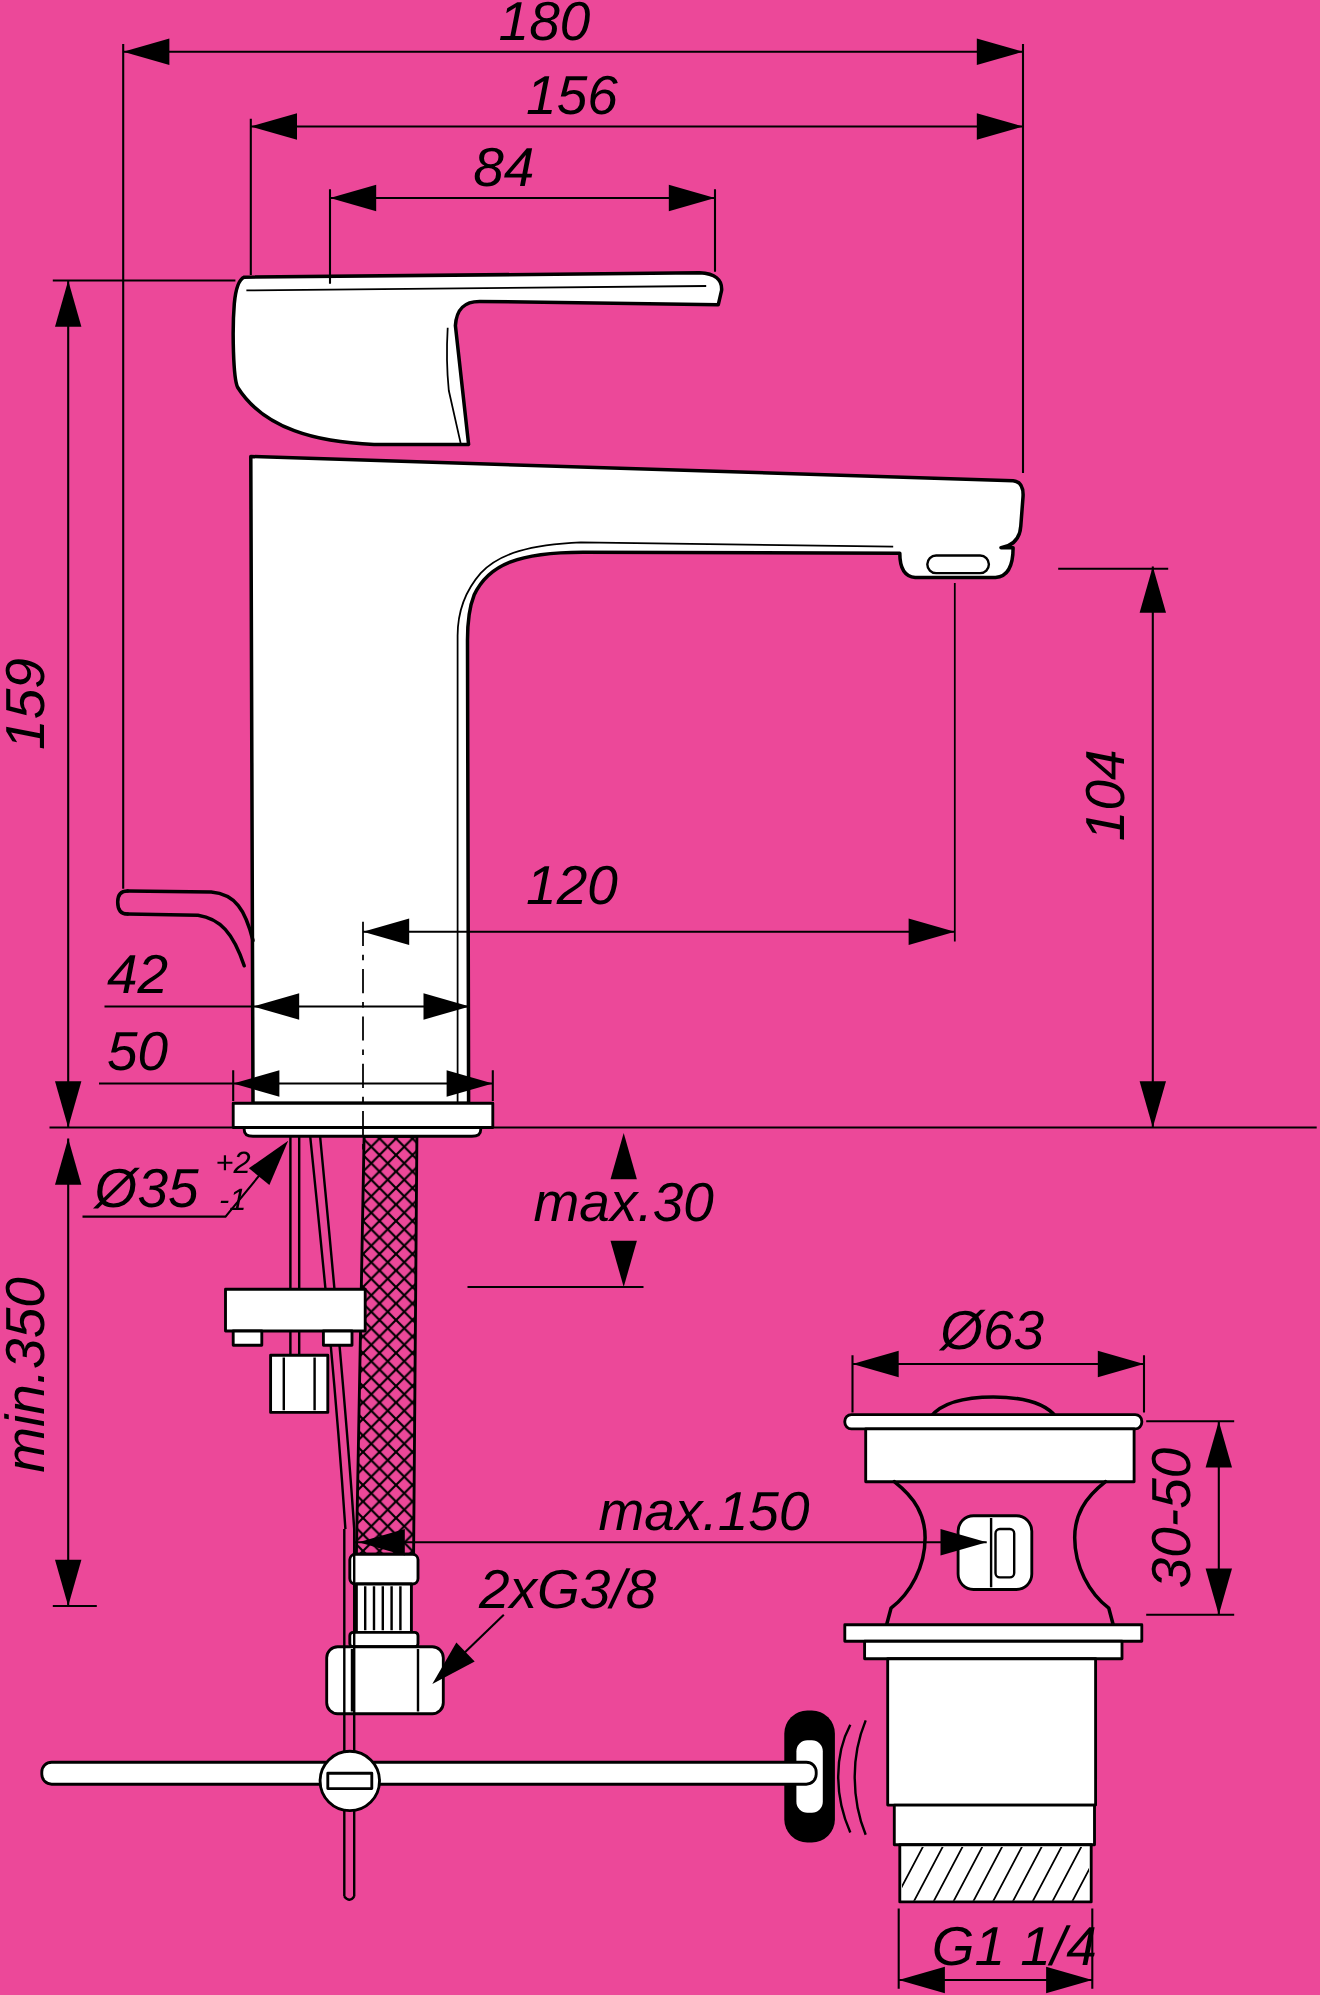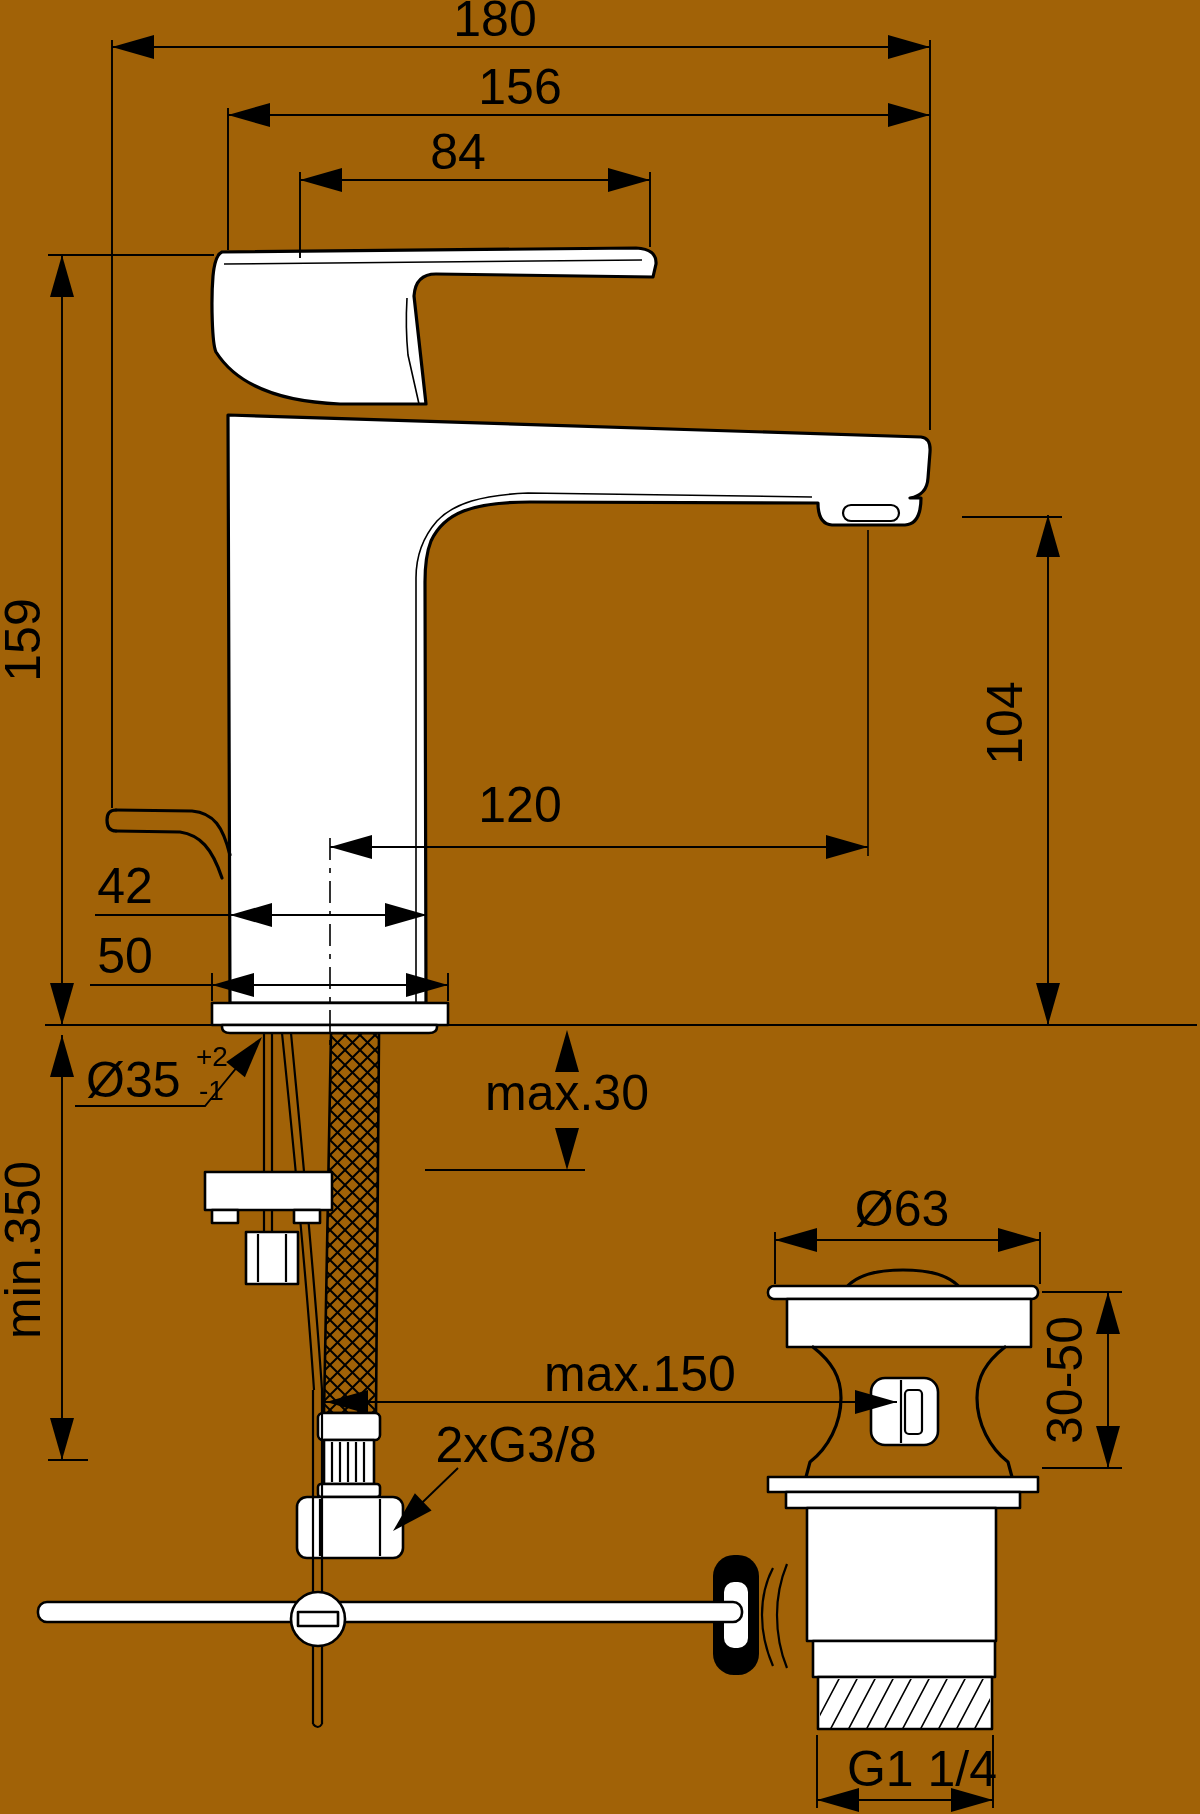--- a/index.html
+++ b/index.html
@@ -1,16 +1,16 @@
 <!DOCTYPE html>
 <html><head>
 <meta charset="utf-8">
 <style>
   html,body{margin:0;padding:0;background:#fff;}
-  .stage{position:relative;width:1200px;height:1814px;background:#a16207;overflow:hidden;}
+  .stage{position:relative;width:1200px;height:1814px;background:#ec4899;overflow:hidden;font-style:italic;}
   svg{position:absolute;left:0;top:0;}
   text{font-family:"Liberation Sans","DejaVu Sans",sans-serif;fill:#000;}
   .t50{font-size:50px;}
   .t28{font-size:28px;}
   .mid{text-anchor:middle;}
   .ol{fill:#ffffff;stroke:#000;stroke-width:3.2;stroke-linejoin:round;stroke-linecap:round;}
   .ln{fill:none;stroke:#000;stroke-width:3.2;stroke-linejoin:round;stroke-linecap:round;}
   .det{fill:none;stroke:#000;stroke-width:2.2;stroke-linejoin:round;}
   .detw{fill:#ffffff;stroke:#000;stroke-width:2.6;stroke-linejoin:round;}
   .dim{fill:none;stroke:#000;stroke-width:1.9;stroke-linecap:butt;}

